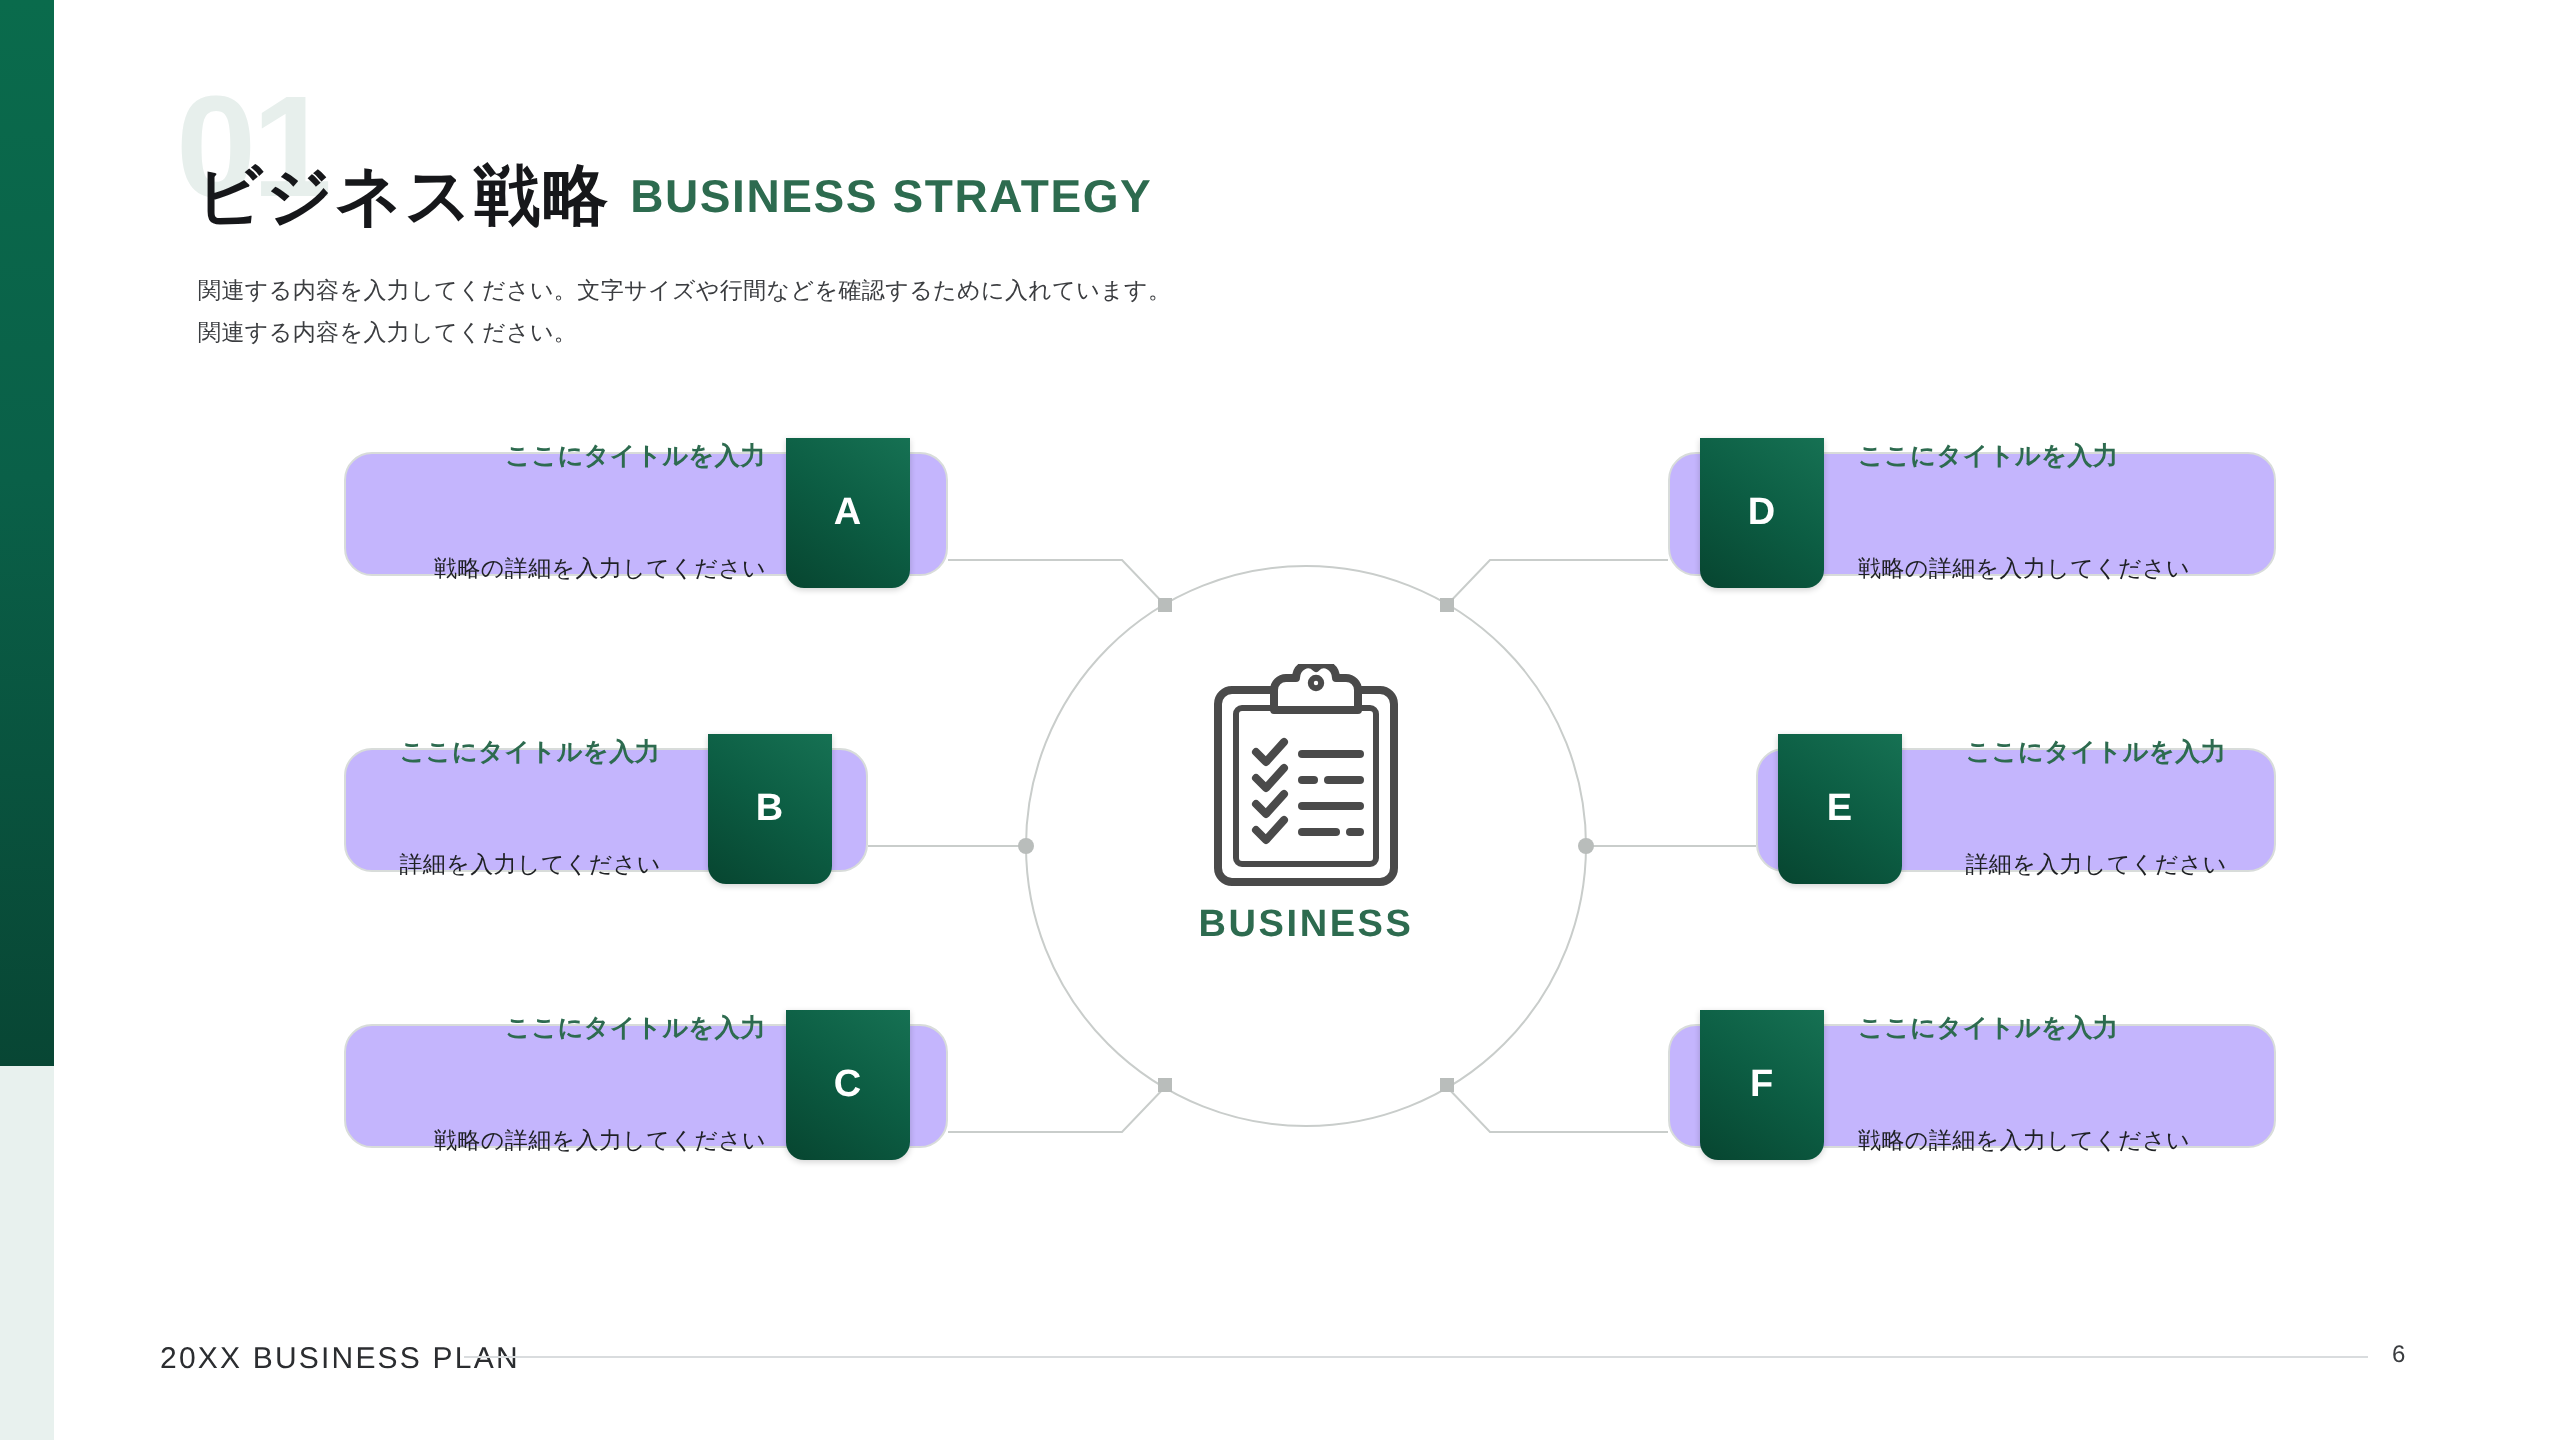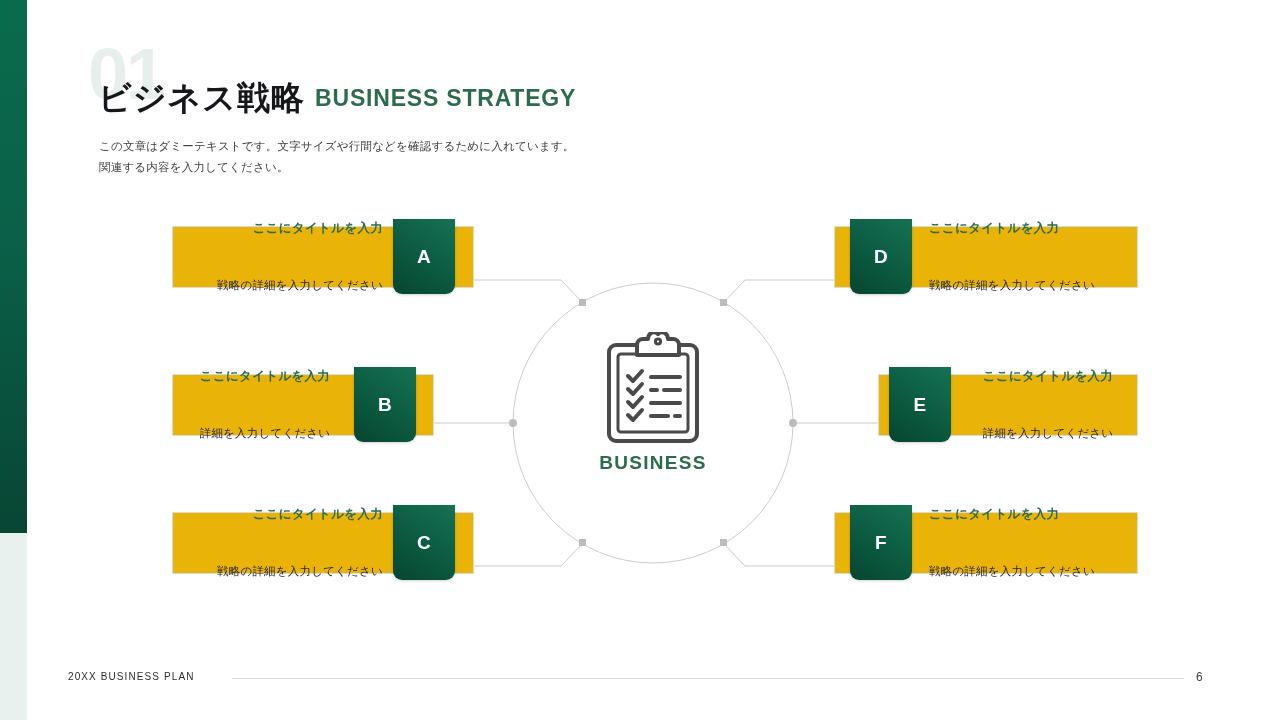--- a/index.html
+++ b/index.html
@@ -31,21 +31,21 @@
   .diagram{position:absolute;left:0;top:0;width:1280px;height:720px;}
   .lines{position:absolute;left:0;top:0;}
 
   .center-label{position:absolute;left:513px;top:452px;width:280px;text-align:center;}
   .center-title{font-size:19px;font-weight:700;color:#2d6b4f;letter-spacing:1.3px;}
   .center-sub{font-size:12px;color:#2b2d30;margin-top:6px;letter-spacing:0.2px;}
   .clipboard{position:absolute;left:604px;top:332px;}
 
   
   .card{position:absolute;box-sizing:border-box;border:1px solid #d8dcda;
-        background:#eab308;border-radius:1px;height:62px;}
+        background:#c4b5fd;border-radius:14px;height:62px;}
   .card-text{position:absolute;top:50%;transform:translateY(-50%);}
   .card-title{font-size:12.5px;font-weight:700;color:#2d6b4f;letter-spacing:0.3px;
               line-height:1.5;}
   .card-desc{font-size:11.5px;color:#1f2124;letter-spacing:0.2px;line-height:1.55;margin-top:39px;}
   .badge{position:absolute;width:62px;height:75px;
          border-radius:0 0 9px 9px;
          background:linear-gradient(215deg,#157052 0%,#0c5d43 45%,#08４a36 100%);
          background:linear-gradient(215deg,#167153 0%,#0c5d43 48%,#074530 100%);
          display:flex;align-items:center;justify-content:center;
          color:#ffffff;font-size:19px;font-weight:700;letter-spacing:0.5px;
@@ -68,41 +68,41 @@
   .badge.b-f{left:850px;top:505px;}
 
   .l-a .card-text{left:16px;right:90px;text-align:right;}
   .l-b .card-text{left:10px;right:86px;text-align:center;}
   .l-c .card-text{left:16px;right:90px;text-align:right;}
   .r-d .card-text{left:94px;right:16px;text-align:left;}
   .r-e .card-text{left:90px;right:10px;text-align:center;}
   .r-f .card-text{left:94px;right:16px;text-align:left;}
 
   
-  .footer-text{position:absolute;left:68px;top:671px;font-size:10px;
+  .footer-text{position:absolute;left:80px;top:671px;font-size:15px;
                color:#2b2d30;letter-spacing:1.1px;}
   .footer-rule{position:absolute;left:232px;top:678px;width:952px;height:1px;
                background:#d9dcde;}
   .page-num{position:absolute;left:1196px;top:670px;font-size:12px;color:#3a3c3f;}
 </style>
 </head>
 <body>
 
 <div class="slide">
 
   <div class="side-bar"></div>
   <div class="side-bar-light"></div>
 
   <div class="watermark">01</div>
   <div class="title-row">
     <div class="title-ja">ビジネス戦略</div>
     <div class="title-en">BUSINESS STRATEGY</div>
   </div>
   <div class="subtitle">
-    <div>この文章はダミーテキストです。文字サイズや行間などを確認するために入れています。</div>
+    <div>関連する内容を入力してください。文字サイズや行間などを確認するために入れています。</div>
     <div>関連する内容を入力してください。</div>
   </div>
 
   <div class="diagram">
 
     <svg class="lines" width="1280" height="720">
 
       <circle cx="653" cy="423" r="140" fill="none" stroke="#c9cdcb" stroke-width="1"></circle>
 
       <path d="M474 280 L561 280 L583 303" fill="none" stroke="#c9cdcb" stroke-width="1"></path>

